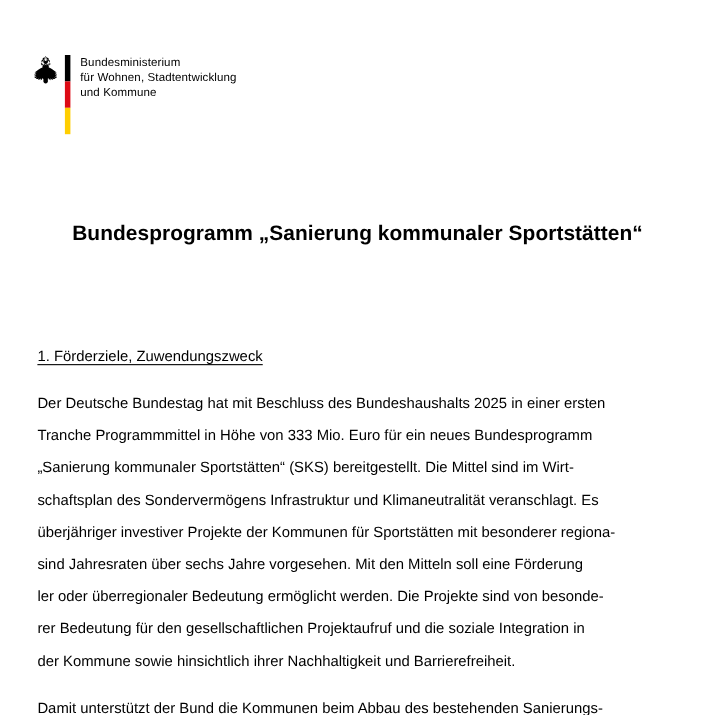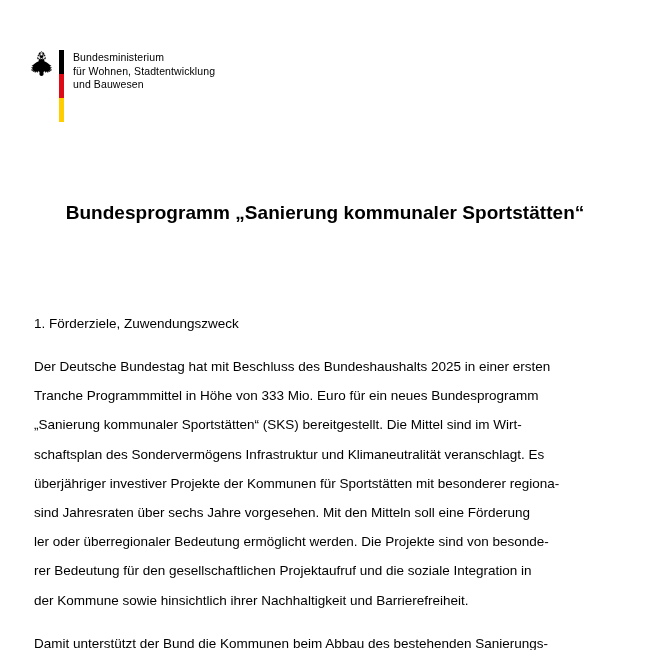--- a/index.html
+++ b/index.html
@@ -75,20 +75,21 @@
   }
   .doc-title .t-line { display: block; }
 
   
   .section-heading {
     position: absolute;
     left: 34px;
     top: 314px;
     font-size: 13.5px;
     line-height: 20px;
+    text-decoration: underline;
     text-underline-offset: 3px;
   }
 
   
   .body-text {
     position: absolute;
     left: 34px;
     top: 352px;
     width: 588px;
     font-size: 13.5px;
@@ -123,21 +124,21 @@
 
     <div class="flag-bar">
       <div class="flag-seg flag-black" style="background:#000000"></div>
       <div class="flag-seg flag-red" style="background:#dd0b15"></div>
       <div class="flag-seg flag-gold" style="background:#ffce00"></div>
     </div>
 
     <div class="ministry-text">
       <div>Bundesministerium</div>
       <div>für Wohnen, Stadtentwicklung</div>
-      <div>und Bauwesen</div>
+      <div>und Kommune</div>
     </div>
   </div>
 
   <h1 class="doc-title">
     <span class="t-line">Bundesprogramm „Sanierung kommunaler Sportstätten“</span>
   </h1>
 
   <div class="section-heading">1. Förderziele, Zuwendungszweck</div>
 
   <div class="body-text">

